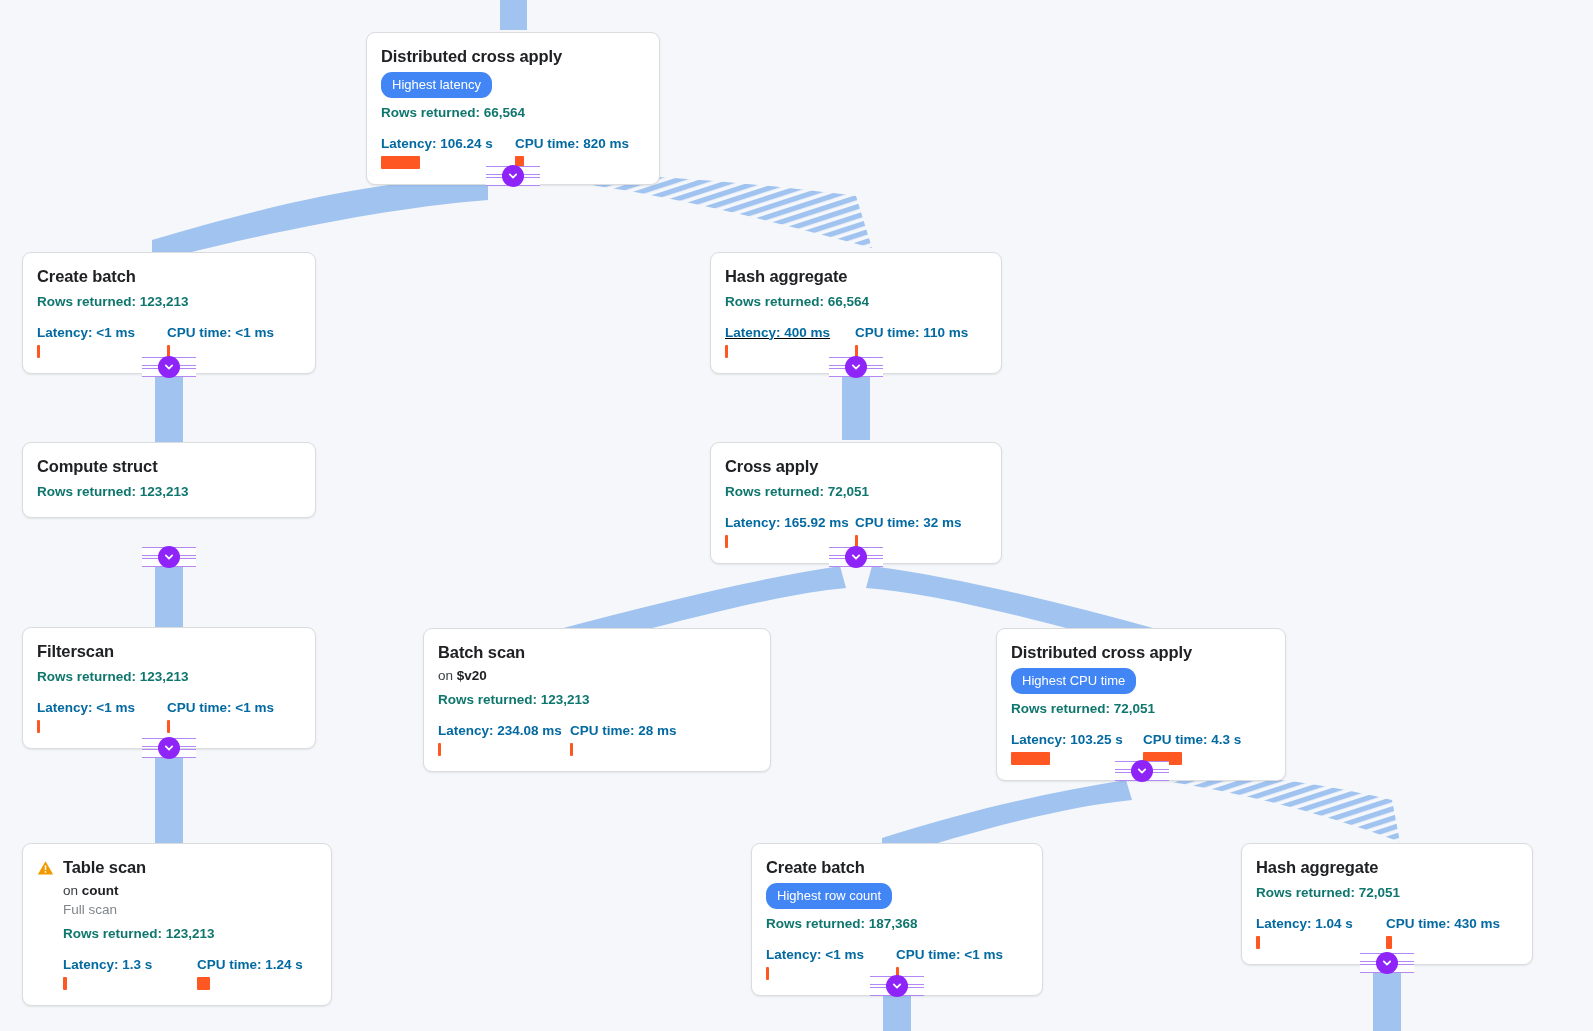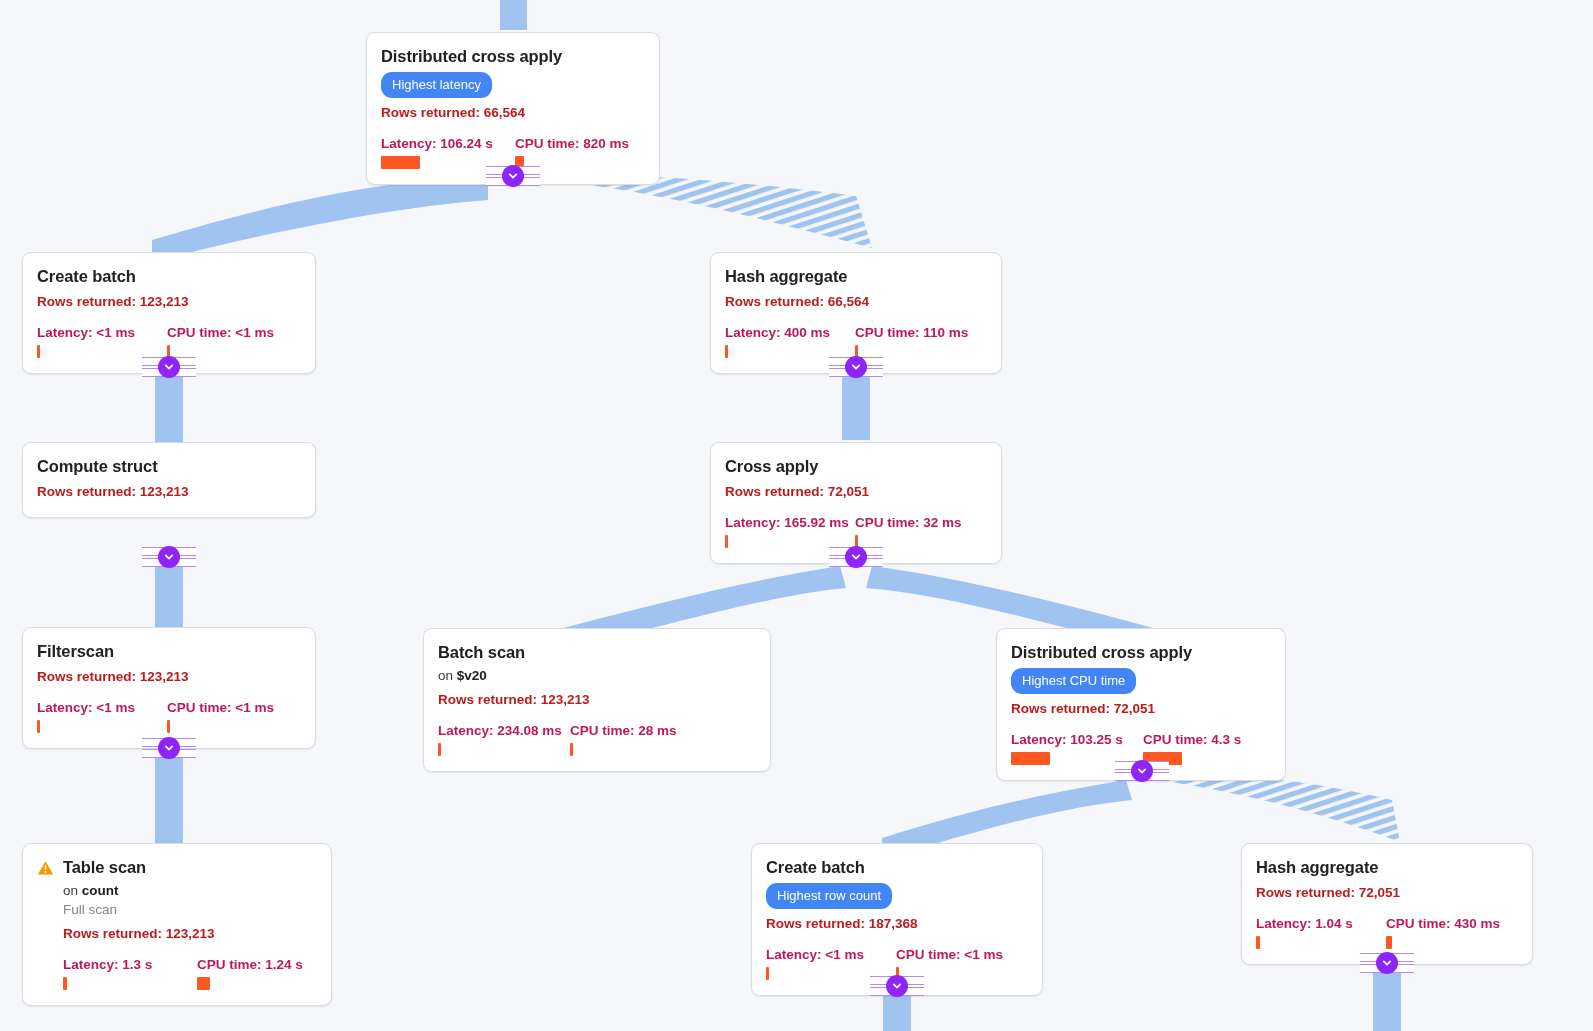--- a/index.html
+++ b/index.html
@@ -74,33 +74,33 @@
     color: #ffffff;
     font-size: 13px;
     line-height: 1;
     padding: 6px 11px 7px 11px;
     border-radius: 11px;
     white-space: nowrap;
   }
   .rows-line {
     font-size: 13.5px;
     font-weight: 700;
-    color: #b91c1c;
+    color: #0f766e;
     margin-top: 6px;
     line-height: 1.4;
   }
   .metrics {
     display: flex;
     margin-top: 12px;
   }
   .metric { min-width: 0; }
   .metric-label {
     font-size: 13.5px;
     font-weight: 700;
-    color: #be185d;
+    color: #0369a1;
     line-height: 1.3;
     white-space: nowrap;
   }
   .metric-bar {
     height: 13px;
     background: #ff5722;
     margin-top: 4px;
     border-radius: 1px;
   }
   
@@ -235,21 +235,21 @@
   </div>
 
   <div class="node" style="left:710px; top:252px; width:292px;">
     <div class="node-head">
       <div class="node-body">
         <div class="node-title">Hash aggregate</div>
         <div class="rows-line">Rows returned: 66,564</div>
       </div>
     </div>
     <div class="metrics">
-      <div class="metric" style="width:130px;">
+      <div class="metric" style="width:130px;text-decoration:underline;">
         <div class="metric-label">Latency: 400 ms</div>
         <div class="metric-bar" style="width:3px;"></div>
       </div>
       <div class="metric">
         <div class="metric-label">CPU time: 110 ms</div>
         <div class="metric-bar" style="width:3px;"></div>
       </div>
     </div>
   </div>
   <div class="expander" style="left:856px; top:367px;">

